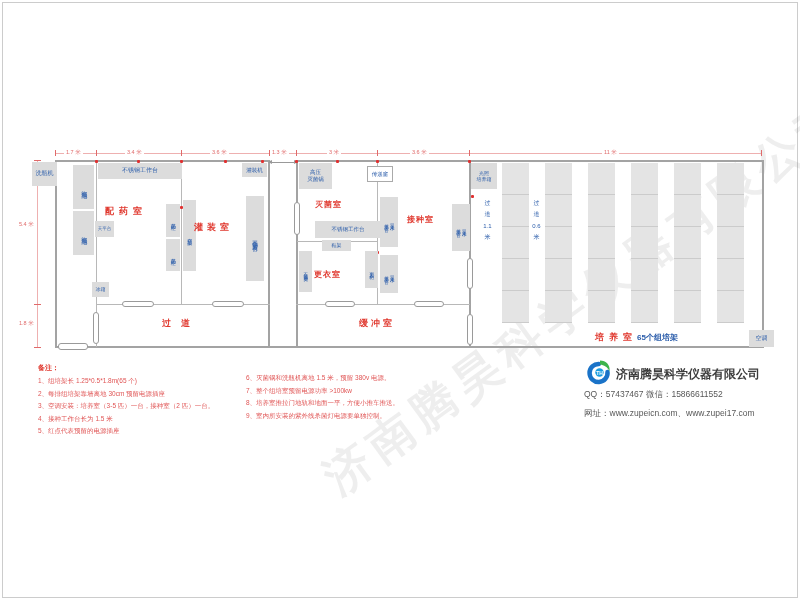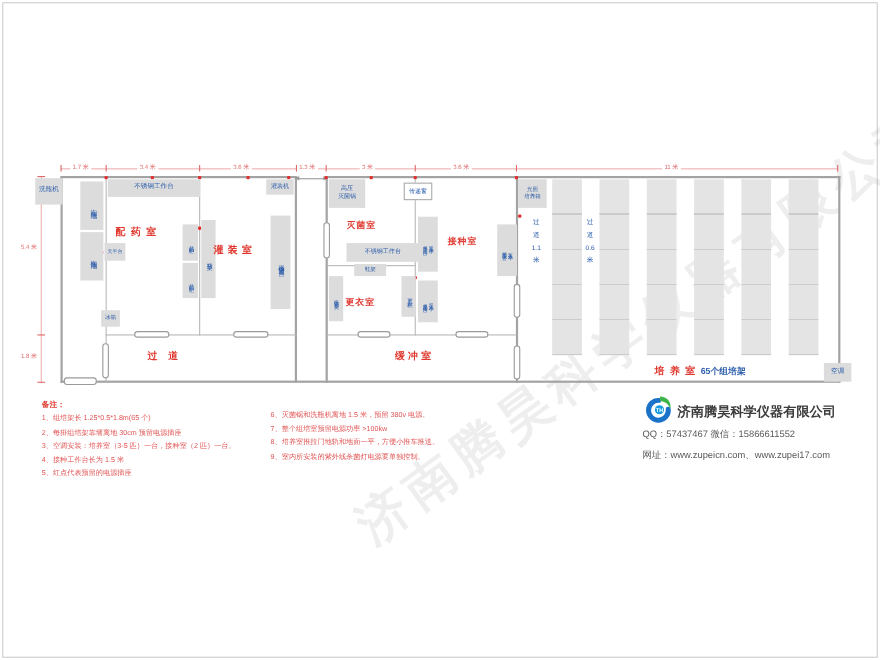--- a/index.html
+++ b/index.html
@@ -146,21 +146,21 @@
   <div class="rack" style="left:717px"></div>
   <div class="aisle" style="left:482px;top:198px">过道 1.1 米</div>
   <div class="aisle" style="left:531px;top:198px">过道 0.6 米</div>
   <div class="box" style="left:749px;top:330px;width:25px;height:17px">空调</div>
 
   <div class="room" style="left:105px;top:205px;letter-spacing:5px">配药室</div>
   <div class="room" style="left:194px;top:221px;letter-spacing:4px">灌装室</div>
   <div class="room" style="left:315px;top:199px;font-size:8px;letter-spacing:1px">灭菌室</div>
   <div class="room" style="left:407px;top:214px;font-size:8px;letter-spacing:1px">接种室</div>
   <div class="room" style="left:314px;top:269px;font-size:8px;letter-spacing:1px">更衣室</div>
-  <div class="room" style="left:134px;top:317px;letter-spacing:10px">过道</div>
+  <div class="room" style="left:162px;top:317px;letter-spacing:10px">过道</div>
   <div class="room" style="left:359px;top:317px;letter-spacing:3px">缓冲室</div>
   <div class="abs" style="left:595px;top:331px;display:flex;align-items:center">
     <span class="room" style="position:static;letter-spacing:5px">培养室</span>
     <span style="color:#2a5caa;font-size:8px;font-weight:bold">65个组培架</span>
   </div>
 
   <div class="abs" style="left:38px;top:363px;width:210px">
     <div class="ntitle">备注：</div>
     <div class="note">1、组培架长 1.25*0.5*1.8m(65 个)</div>
     <div class="note">2、每排组培架靠墙离地 30cm 预留电源插座</div>

